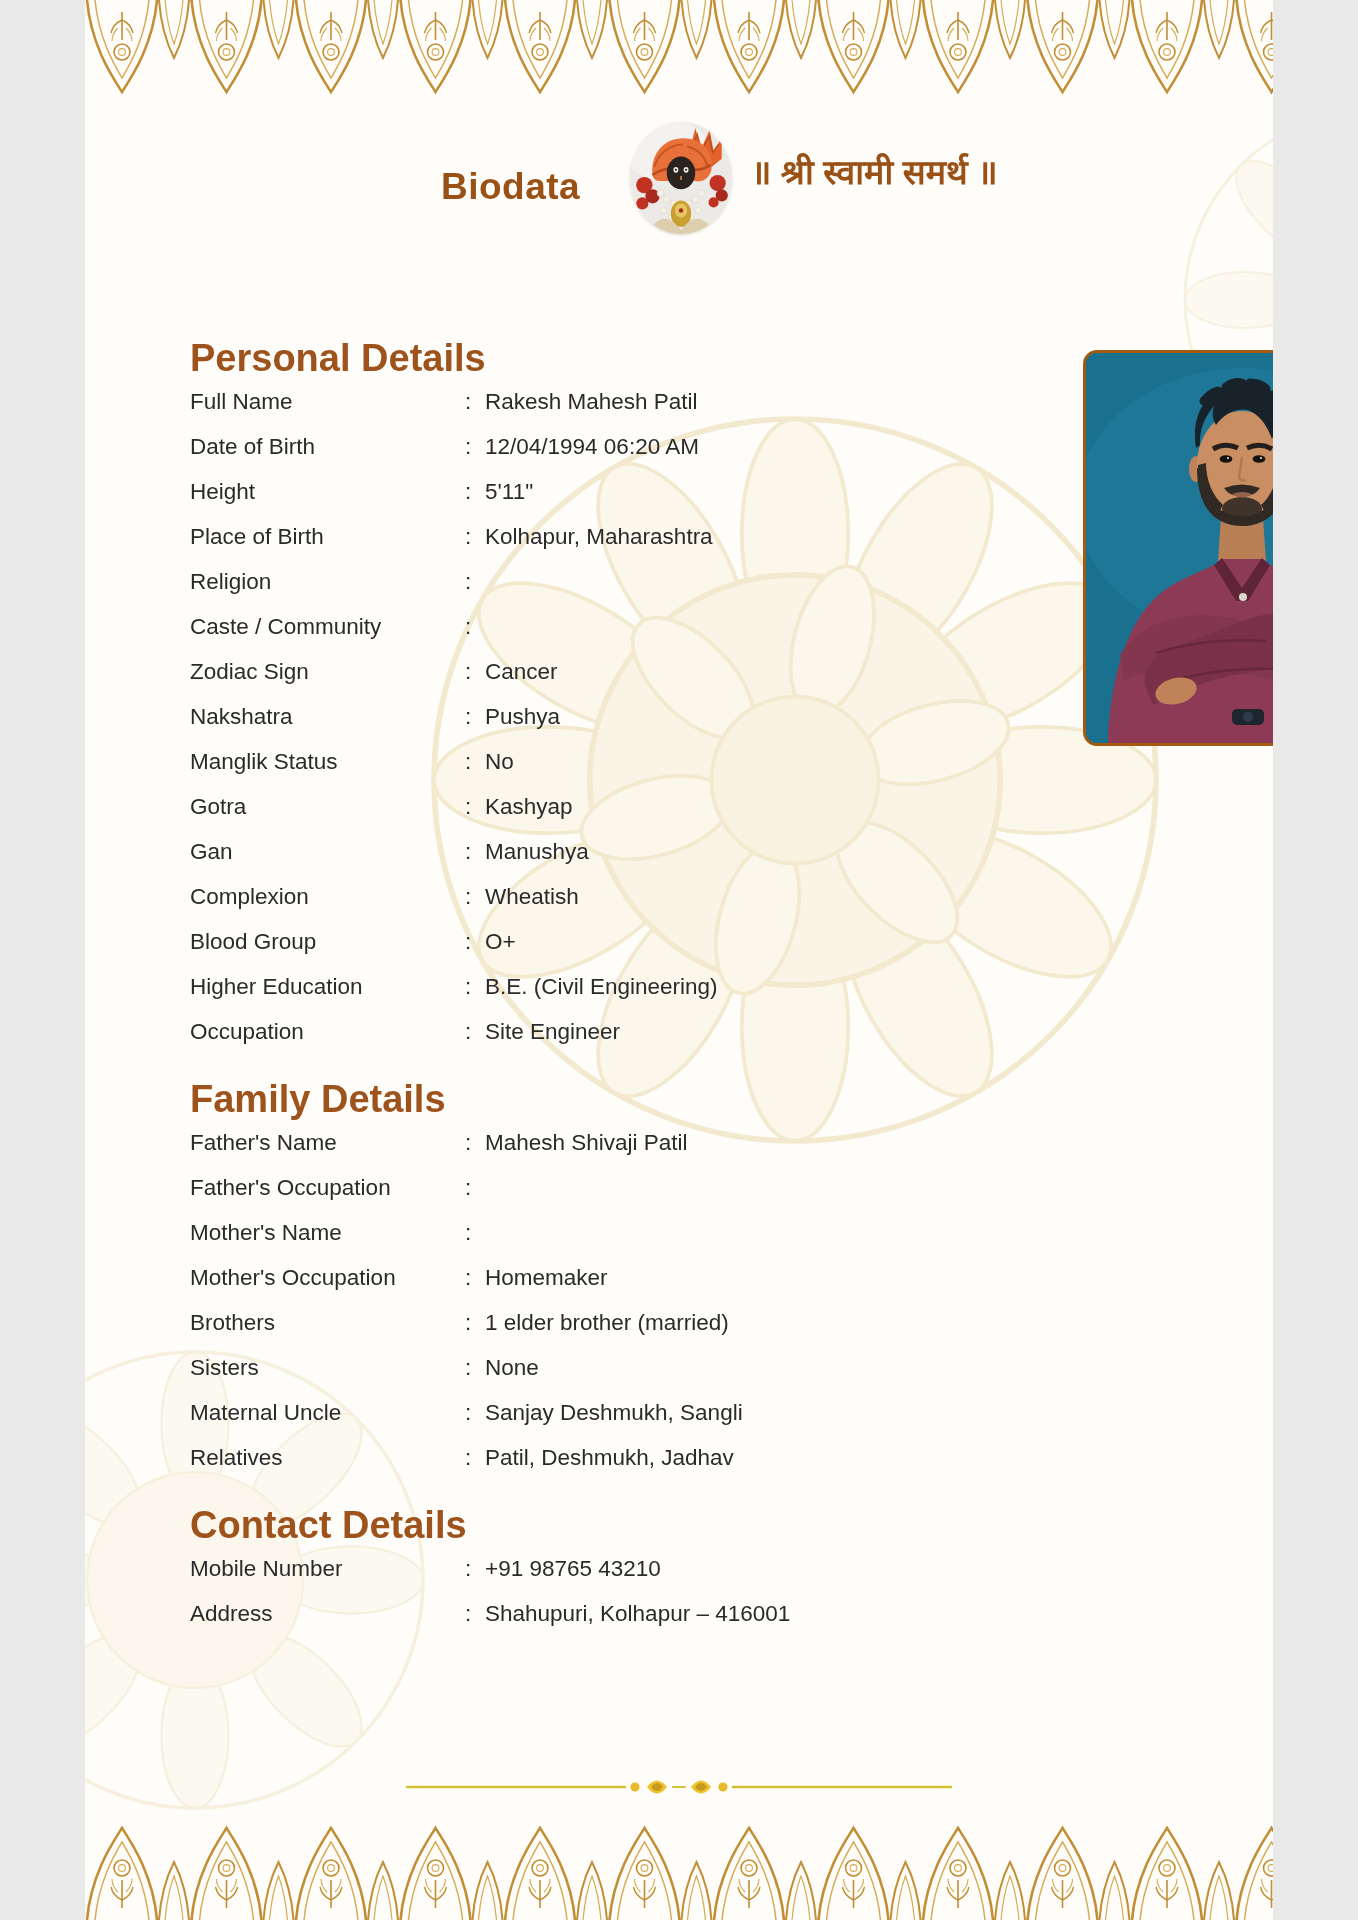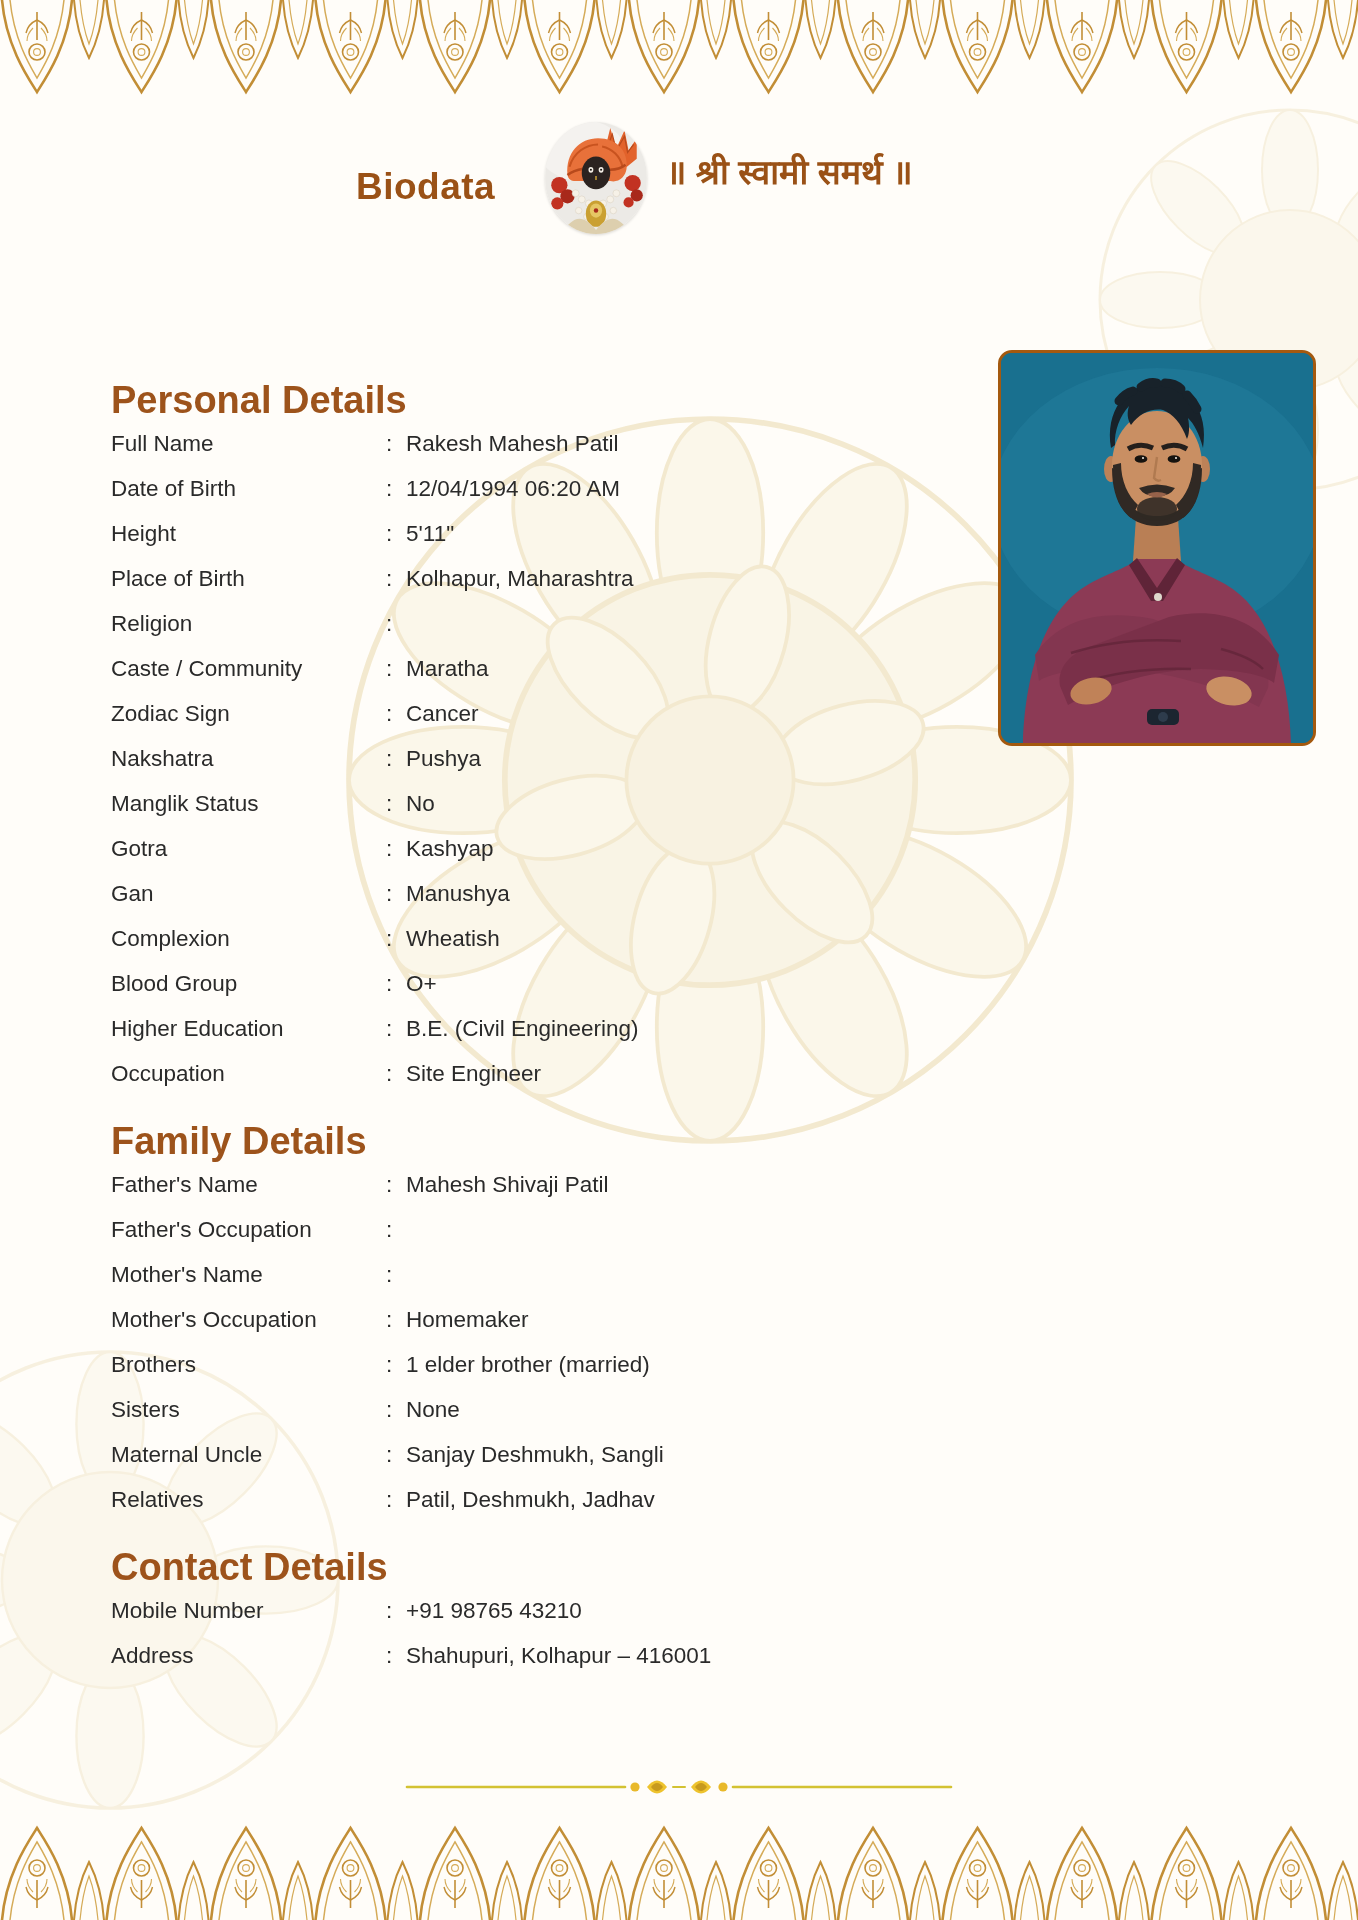--- a/index.html
+++ b/index.html
@@ -1,17 +1,17 @@
 <!DOCTYPE html>
 <html><head>
 <meta charset="utf-8">
 <style>
   html,body{margin:0;padding:0;background:#e9e9e9;}
   .page{
-    position:relative; width:1358px; height:1920px; margin:0 auto;
+    position:relative; width:1188px; height:1920px; margin:0 auto;
     background:#fffdf9; overflow:hidden;
     font-family:"Liberation Sans", sans-serif; color:#2a2a2a;
   }
   
   .border-band{position:absolute; left:0; width:1358px; height:112px; pointer-events:none;}
   .border-top{top:0;}
   .border-bottom{bottom:0; transform:scaleY(-1);}
   
   .watermark{position:absolute; pointer-events:none;}
   .wm-center{left:330px; top:400px; width:760px; height:760px; opacity:.75;}
@@ -32,21 +32,21 @@
     font-size:34px; font-weight:bold; color:#9a5116;
     font-family:"Liberation Sans","DejaVu Sans",sans-serif;
   }
   
   .photo{
     position:absolute; left:998px; top:350px; width:312px; height:390px;
     border:3px solid #a4590f; border-radius:14px; overflow:hidden; background:#19708f;
   }
   .photo svg{display:block; width:100%; height:100%;}
   
-  .sections{position:absolute; left:111px; top:335px; width:880px;margin-top:42px;}
+  .sections{position:absolute; left:105px; top:335px; width:880px;}
   .section h2{
     margin:0; font-size:38px; line-height:46px; font-weight:bold; color:#9d531b;
   }
   .rows{margin-top:8px;}
   .row{display:flex; height:45px; align-items:flex-start; font-size:22.5px;}
   .row .lbl{width:275px; flex:0 0 275px;}
   .row .sep{width:20px; flex:0 0 20px;}
   .row .val{flex:1;}
   .section + .section{margin-top:12px;}
   
@@ -276,21 +276,20 @@
             <span class="sep">:</span>
             <span class="val">Kolhapur, Maharashtra</span>
           </div>
           <div class="row">
             <span class="lbl">Religion</span>
             <span class="sep">:</span>
           </div>
           <div class="row">
             <span class="lbl">Caste / Community</span>
             <span class="sep">:</span>
-            <span class="val">Maratha</span>
           </div>
           <div class="row">
             <span class="lbl">Zodiac Sign</span>
             <span class="sep">:</span>
             <span class="val">Cancer</span>
           </div>
           <div class="row">
             <span class="lbl">Nakshatra</span>
             <span class="sep">:</span>
             <span class="val">Pushya</span>

